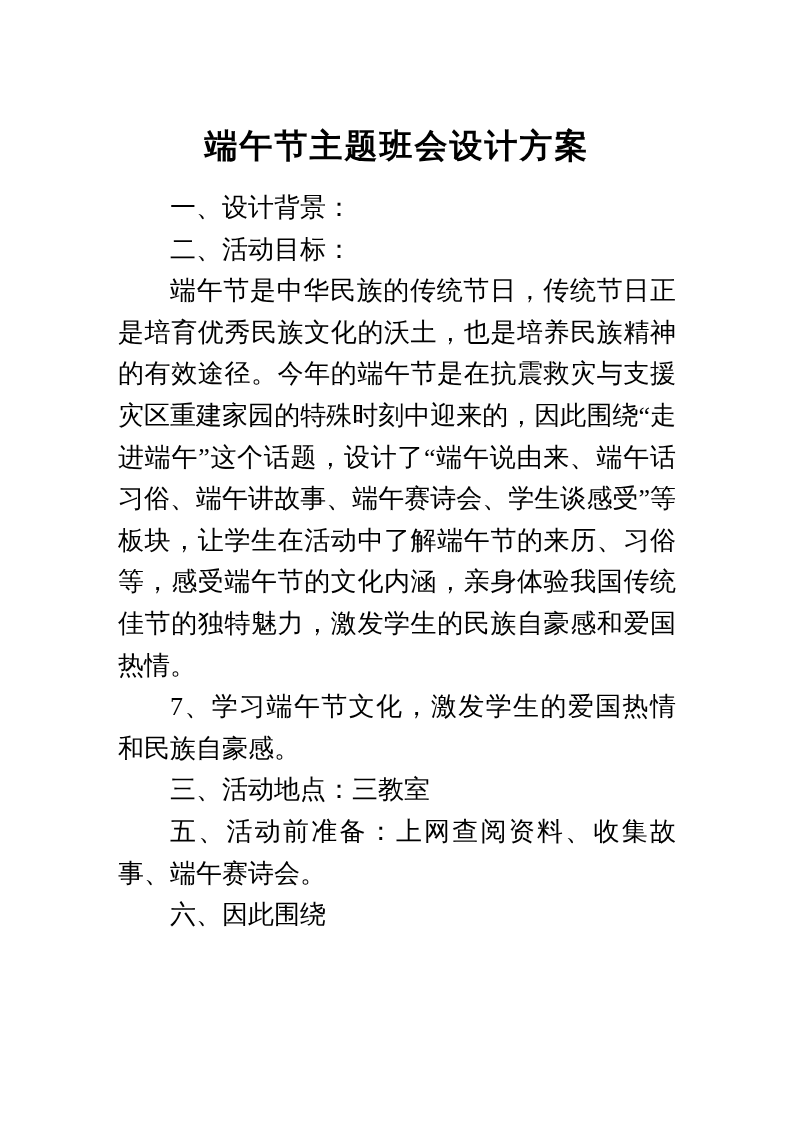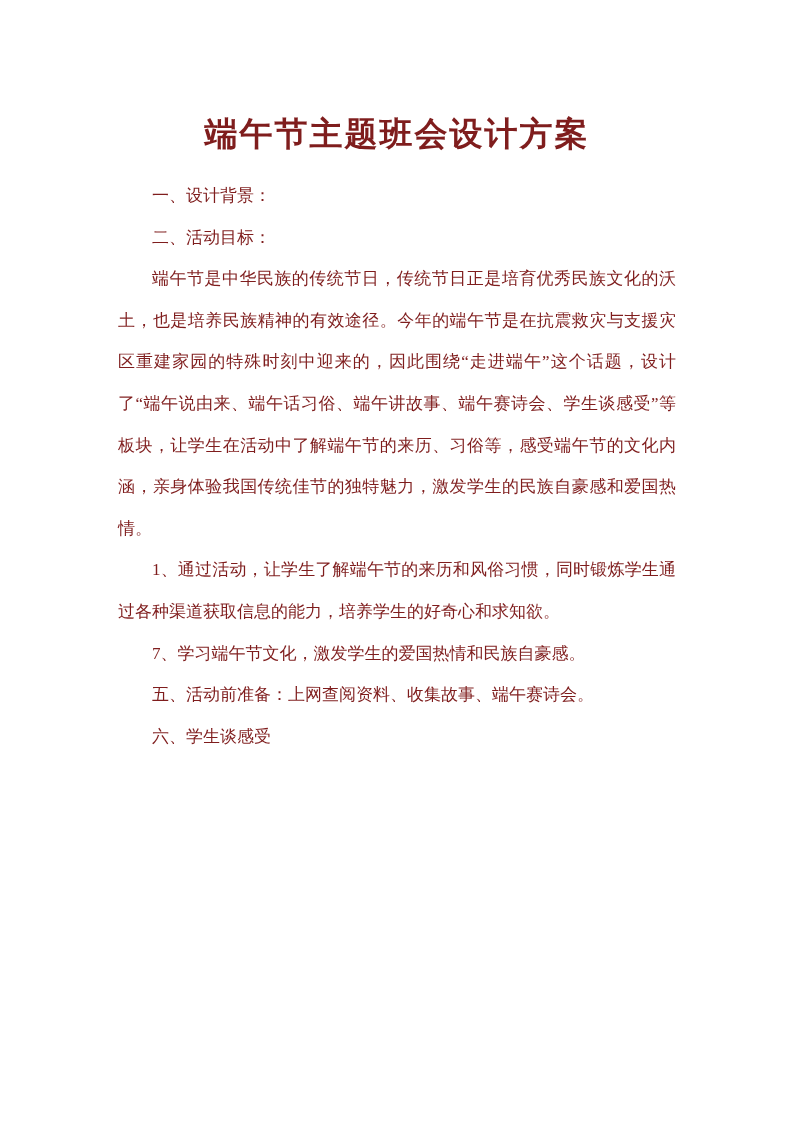--- a/index.html
+++ b/index.html
@@ -15,56 +15,56 @@
   .page {
     position: relative;
     width: 793px;
     height: 1122px;
     background: #ffffff;
     overflow: hidden;
   }
   .content {
     position: absolute;
     left: 118px;
-    top: 0;
+    top: 12px;
     width: 558px;
-    color: #7f1d1d;
+    color: #000000;
   }
   .doc-title {
     margin: 110px 0 0 0;
     padding: 0;
     text-align: center;
     font-size: 33px;
     line-height: 48px;
     font-weight: 700;
     letter-spacing: 2px;
     white-space: nowrap;
   }
   .doc-body {
     margin-top: 17px;
   }
   .doc-body p {
     margin: 0;
     padding: 0;
-    font-size: 17px;
+    font-size: 26px;
     line-height: 41.6px;
     text-align: justify;
     text-indent: 2em;
     word-break: break-all;
   }
 </style>
 </head>
 <body>
 
 <div class="page">
   <div class="content">
     <h1 class="doc-title">端午节主题班会设计方案</h1>
     <div class="doc-body">
       <p>一、设计背景：</p>
       <p>二、活动目标：</p>
       <p>端午节是中华民族的传统节日，传统节日正是培育优秀民族文化的沃土，也是培养民族精神的有效途径。今年的端午节是在抗震救灾与支援灾区重建家园的特殊时刻中迎来的，因此围绕“走进端午”这个话题，设计了“端午说由来、端午话习俗、端午讲故事、端午赛诗会、学生谈感受”等板块，让学生在活动中了解端午节的来历、习俗等，感受端午节的文化内涵，亲身体验我国传统佳节的独特魅力，激发学生的民族自豪感和爱国热情。</p>
-      <p>1、通过活动，让学生了解端午节的来历和风俗习惯，同时锻炼学生通过各种渠道获取信息的能力，培养学生的好奇心和求知欲。</p>
       <p>7、学习端午节文化，激发学生的爱国热情和民族自豪感。</p>
+      <p>三、活动地点：三教室</p>
       <p>五、活动前准备：上网查阅资料、收集故事、端午赛诗会。</p>
-      <p>六、学生谈感受</p>
+      <p>六、因此围绕</p>
     </div>
   </div>
 </div>
 
 </body></html>

